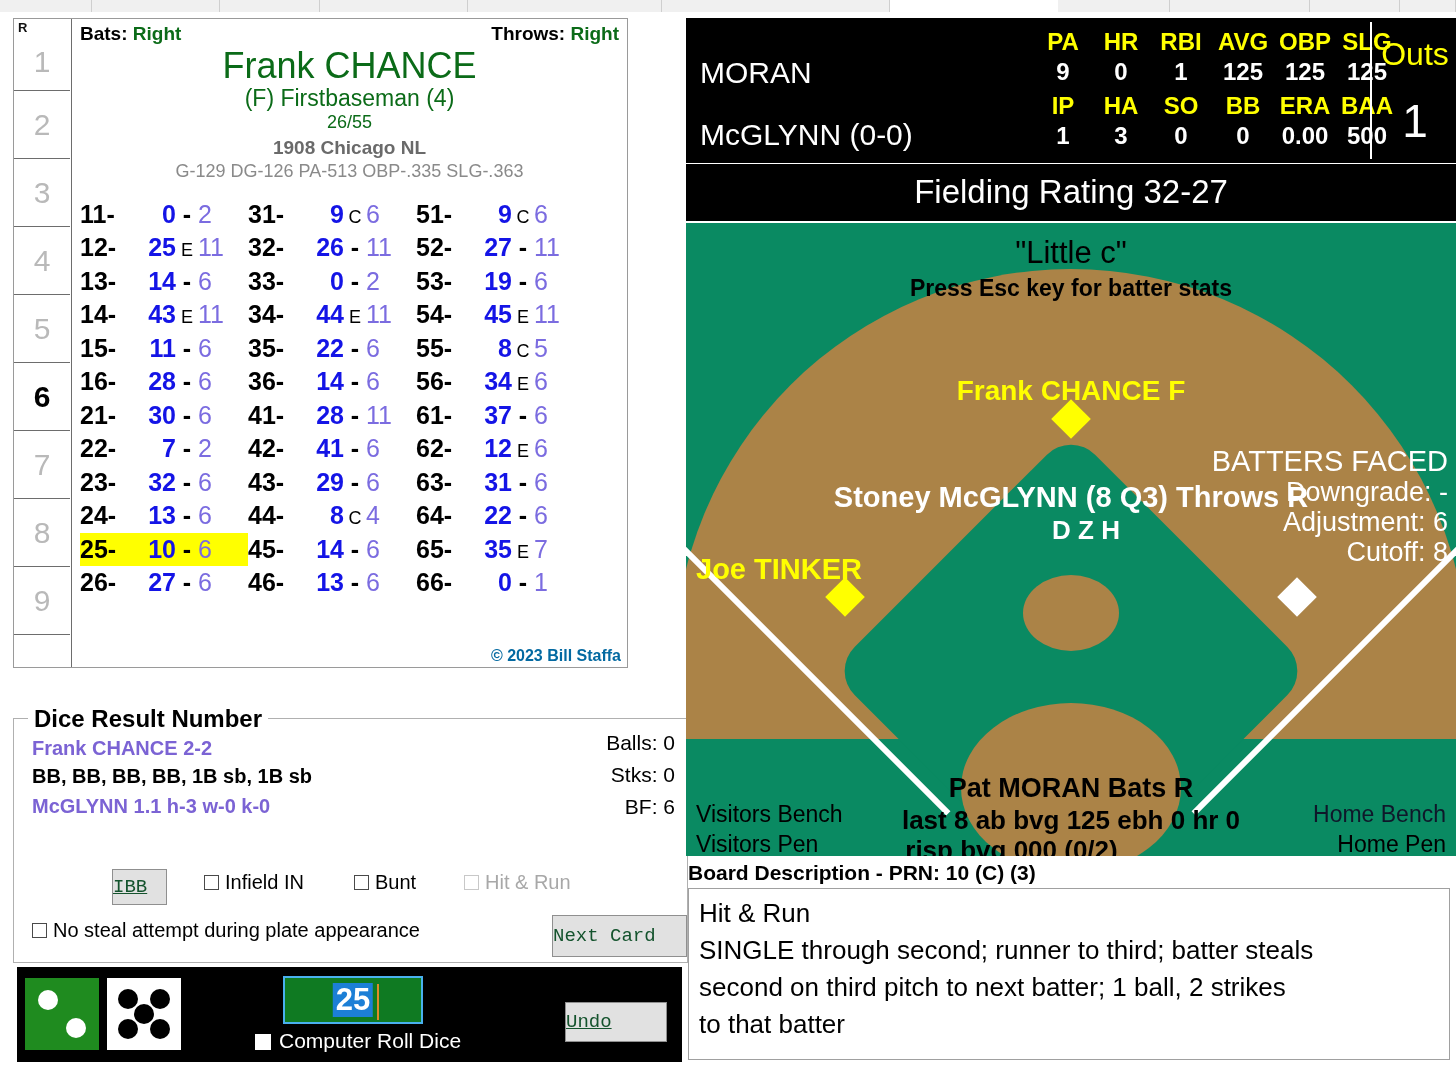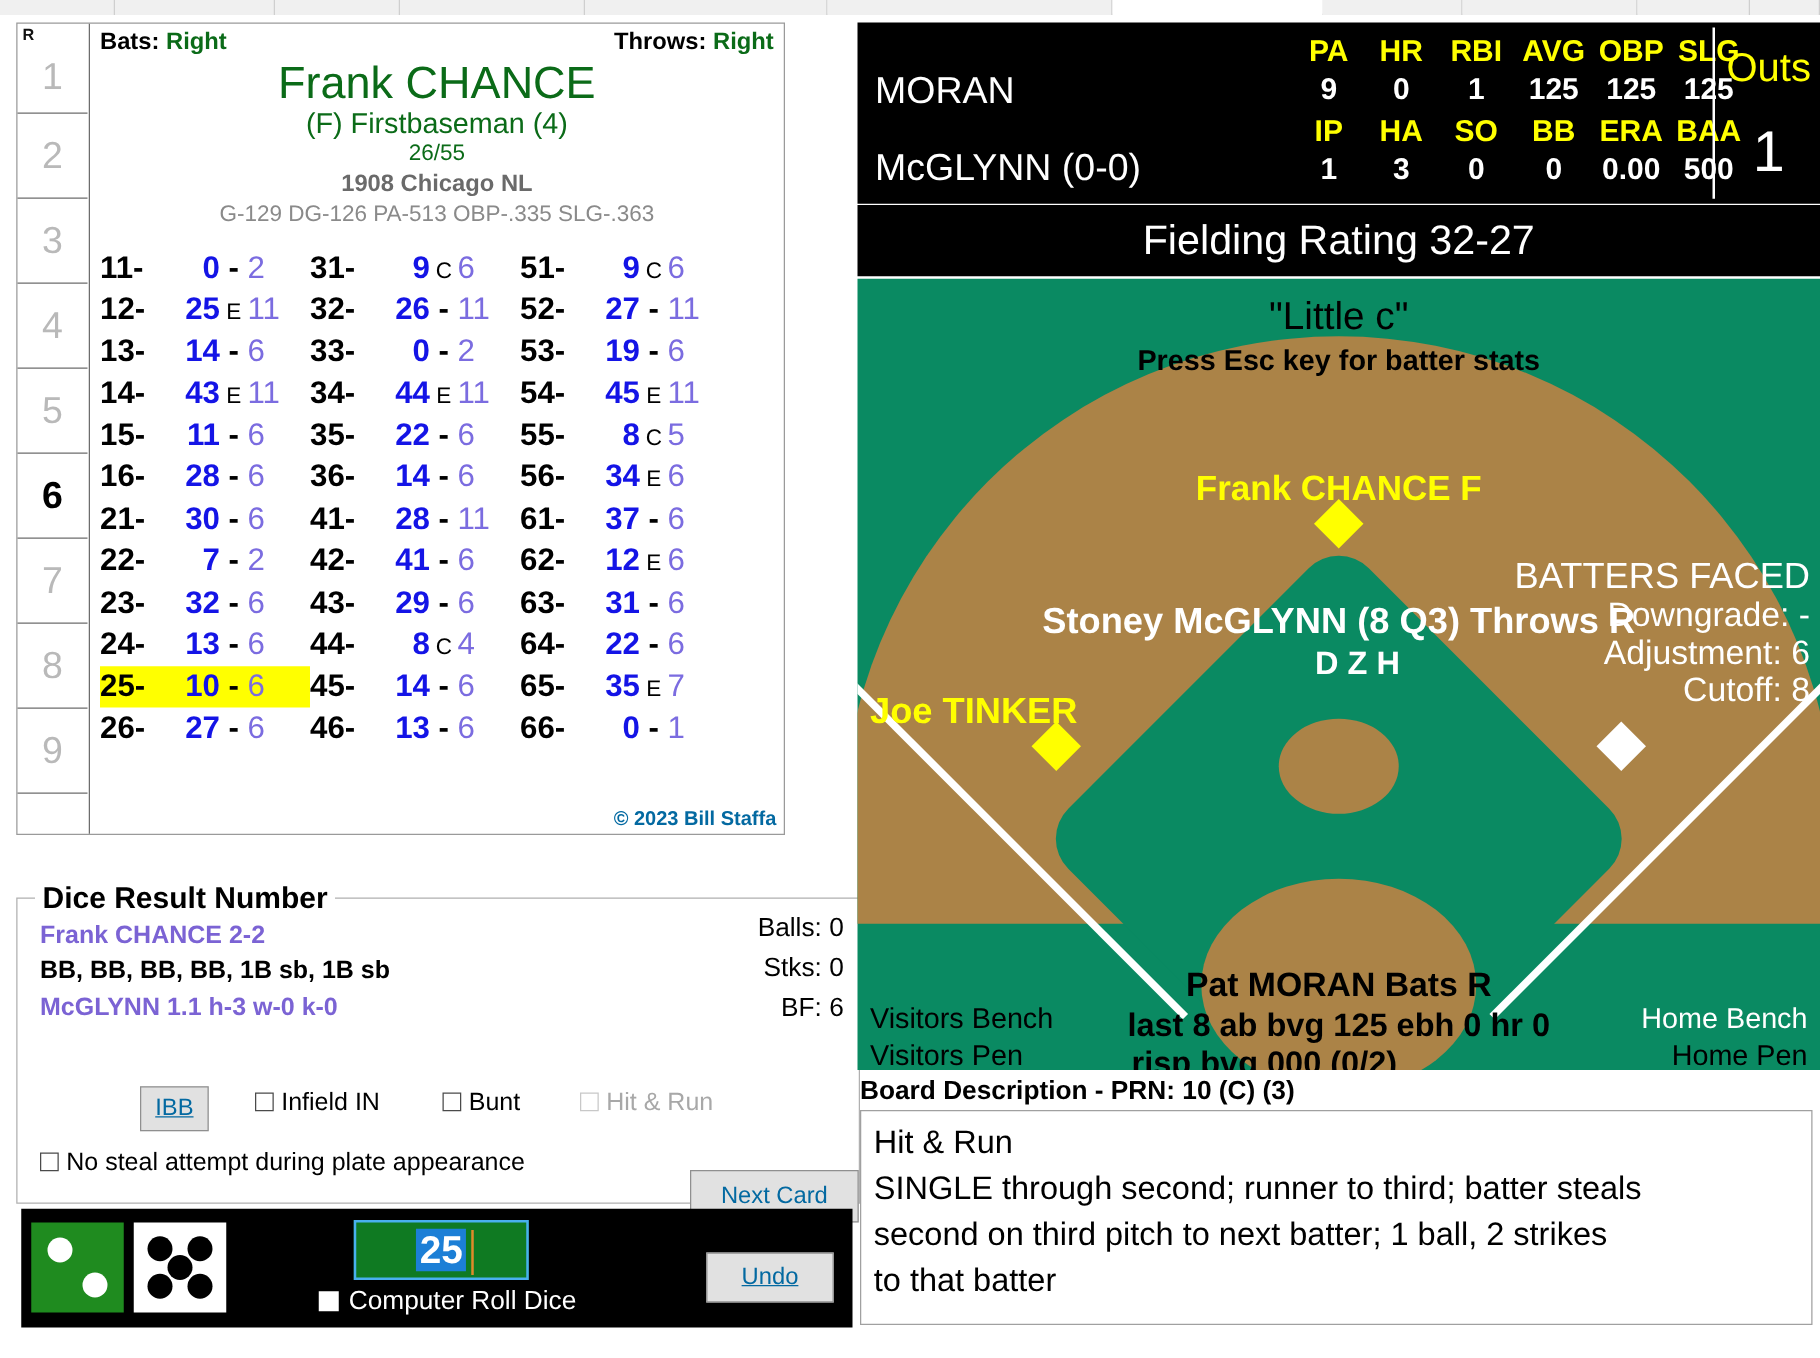--- a/index.html
+++ b/index.html
@@ -56,24 +56,24 @@
   
   .drn { position:absolute; left:13px; top:718px; width:675px; height:245px;
          border:1px solid #b0b0b0; }
   .drn-title { position:absolute; left:14px; top:-14px; background:#fff; padding:0 6px;
                font-size:24px; font-weight:bold; color:#000; }
   .drn-l1 { position:absolute; left:18px; top:18px; font-size:20px; font-weight:bold; color:#7b63d4; }
   .drn-l2 { position:absolute; left:18px; top:46px; font-size:20px; font-weight:bold; color:#000; }
   .drn-l3 { position:absolute; left:18px; top:76px; font-size:20px; font-weight:bold; color:#7b63d4; }
   .drn-r  { position:absolute; right:12px; font-size:21px; color:#000; text-align:right; }
 
-  .btn { background:#e1e1e1; border:1px solid #8f8f8f; font-family:Liberation Sans, sans-serif;
-         font-size:19px; color:#0369a1; text-align:center; cursor:default; }
+  .btn { background:#e1e1e1; border:1px solid #8f8f8f; font-family:Liberation Mono, monospace;
+         font-size:19px; color:#14532d; cursor:default; }
   .btn-ibb { position:absolute; left:98px; top:150px; width:55px; height:36px; line-height:34px; }
-  .btn-next{ position:absolute; left:538px; top:196px; width:135px; height:42px; line-height:40px;margin-top:21px; }
+  .btn-next{ position:absolute; left:538px; top:196px; width:135px; height:42px; line-height:40px; }
 
   .cbx { position:absolute; font-size:20px; color:#000; white-space:nowrap; }
   .cbx .box { display:inline-block; width:15px; height:15px; border:1.5px solid #4a4a4a;
               background:#fff; vertical-align:-1px; margin-right:6px; }
   .cbx.dis { color:#a8a8a8; }
   .cbx.dis .box { border-color:#c8c8c8; }
   .u { text-decoration:underline; }
 
   
   .dicebar { position:absolute; left:17px; top:967px; width:665px; height:95px;
@@ -150,21 +150,21 @@
   .bf-l  { font-size:27px; line-height:30px; }
 
   .batline1 { left:0; width:770px; top:550px; text-align:center; font-size:27px; color:#000;
               font-weight:bold; }
   .batline2 { left:0; width:770px; top:582px; text-align:center; font-size:26px; color:#000;
               font-weight:bold; }
   .batline3 { left:0; width:651px; top:612px; text-align:center; font-size:26px; color:#000;
               font-weight:bold; }
   .vben { left:10px; top:578px; font-size:23px; color:#000; }
   .vpen { left:10px; top:608px; font-size:23px; color:#000; }
-  .hben { right:10px; top:578px; font-size:23px; color:#ffffff; }
+  .hben { right:10px; top:578px; font-size:23px; color:#0f172a; }
   .hpen { right:10px; top:608px; font-size:23px; color:#000; }
 
   
   .bdlabel { position:absolute; left:688px; top:861px; font-size:21px; font-weight:bold; color:#000; }
   .bdbox   { position:absolute; left:688px; top:888px; width:762px; height:172px;
              background:#ffffff; border:1px solid #a0a0a0; padding:6px 10px; }
   .bdline  { font-size:26px; color:#000; line-height:37px; }
 </style>
 </head>
 <body>

